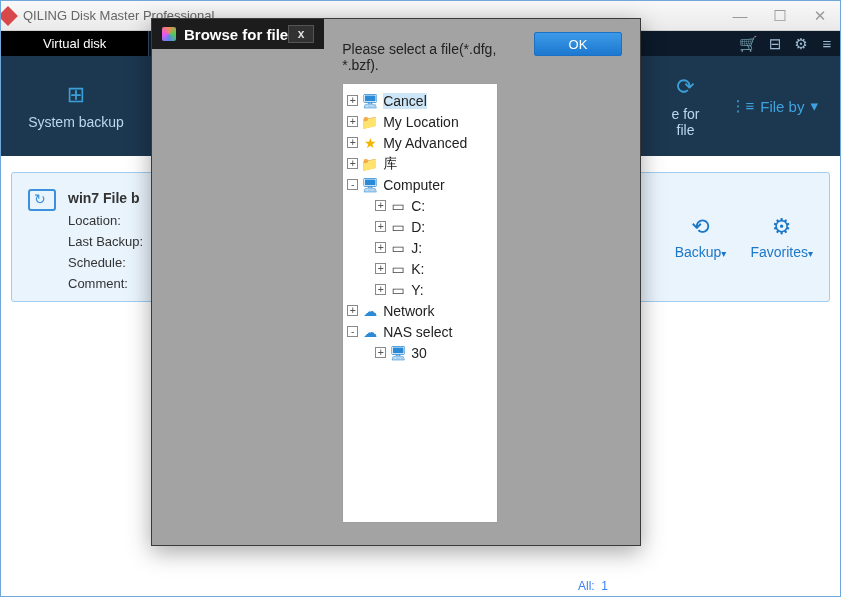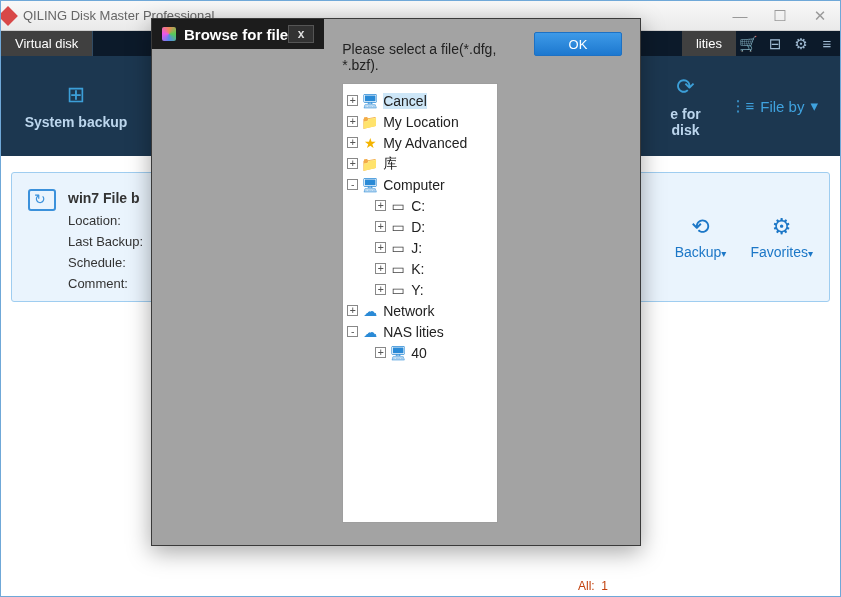--- a/index.html
+++ b/index.html
@@ -4,43 +4,43 @@
 <style>
 * { margin: 0; padding: 0; box-sizing: border-box; font-family: "Segoe UI", Arial, sans-serif; }
 body { width: 841px; height: 597px; background: #fff; position: relative; overflow: hidden; border: 1px solid #6fa8d8; }
 
 .titlebar { height: 30px; background: linear-gradient(#f8f8f8, #eaeaea); display: flex; align-items: center; padding: 0 0; font-size: 13px; color: #666; border-bottom: 1px solid #d0d0d0; }
 .titlebar .logo { width: 14px; height: 14px; background: #d84848; transform: rotate(45deg); margin-right: 8px; }
 .titlebar .spacer { flex: 1; }
 .titlebar .winbtn { width: 40px; text-align: center; color: #999; font-size: 15px; cursor: pointer; }
 
 .ribbon { height: 25px; background: #0c1a2a; display: flex; align-items: stretch; color: #fff; font-size: 13px; }
-.ribbon .tab { padding: 0 14px; display: flex; align-items: center; background: #404040; border-right: 1px solid #314b63; cursor: pointer; }
+.ribbon .tab { padding: 0 42px; display: flex; align-items: center; background: #000000; border-right: 1px solid #314b63; cursor: pointer; }
 .ribbon .rspacer { flex: 1; }
 .ribbon .ricon { width: 26px; display: flex; align-items: center; justify-content: center; font-size: 15px; color: #9fbad2; cursor: pointer; }
 
 .toolbar { height: 100px; background: #1c3750; display: flex; align-items: center; color: #bcd6ed; }
 .toolbtn { width: 150px; text-align: center; cursor: pointer; }
 .toolbtn .ticon { font-size: 22px; color: #3c9fd8; margin-bottom: 6px; }
-.toolbtn .tlabel { font-size: 14px; font-weight: bold; }
+.toolbtn .tlabel { font-size: 14px; }
 .toolbar .tspacer { flex: 1; }
 .sortwrap { color: #3fa2de; font-size: 15px; padding-right: 22px; display: flex; align-items: center; gap: 6px; cursor: pointer; }
 
 .content { position: absolute; left: 0; right: 0; top: 155px; bottom: 20px; background: #fff; padding: 16px 10px; }
 .card { border: 1px solid #9fcdf0; border-radius: 3px; background: #eaf4fd; display: flex; align-items: stretch; padding: 14px 16px; height: 130px; }
 .card .cardicon { width: 40px; display: flex; align-items: flex-start; padding-top: 2px; }
 .card .cardicon .fi { width: 28px; height: 22px; border: 2px solid #3b91db; border-radius: 3px; position: relative; }
 .card .cardicon .fi::after { content: "↻"; position: absolute; top: 0; left: 4px; color: #3b91db; font-size: 14px; }
 .card .cardbody { flex: 1; font-size: 13px; color: #333; line-height: 1.6; }
 .card .cardbody .ctitle { font-weight: bold; font-size: 14px; margin-bottom: 2px; }
 .card .actions { display: flex; gap: 24px; align-items: center; }
 .actbtn { text-align: center; color: #1c77c7; font-size: 14px; cursor: pointer; }
 .actbtn .aicon { font-size: 22px; margin-bottom: 4px; }
 
-.status { position: absolute; left: 0; right: 0; bottom: 0; height: 20px; font-size: 12px; color: #c2410c; display: flex; align-items: center; padding: 0 12px; }
+.status { position: absolute; left: 0; right: 0; bottom: 0; height: 20px; font-size: 12px; color: #3b82f6; display: flex; align-items: center; padding: 0 12px; }
 .status .sspacer { flex: 1; }
 
 
 .dialog { position: absolute; left: 150px; top: 17px; width: 490px; height: 528px; background: #a3a3a3; border: 1px solid #3a3a3a; box-shadow: 0 6px 22px rgba(0,0,0,0.35); display: flex; }
 .dlg-titlebar { height: 30px; background: #1c1c1c; color: #fff; display: flex; align-items: center; padding: 0 10px; font-size: 15px; font-weight: bold; }
 .dlg-titlebar .dlogo { width: 14px; height: 14px; margin-right: 8px; background: conic-gradient(#e85, #5c5, #58e, #e5e, #e85); border-radius: 2px; }
 .dlg-titlebar .dspacer { flex: 1; }
 .dlg-close { width: 26px; height: 18px; background: #323232; border: 1px solid #555; color: #ddd; text-align: center; line-height: 16px; font-size: 12px; cursor: pointer; }
 .dlg-body { flex: 1; padding: 22px 18px; display: flex; flex-direction: column; }
 .dlg-prompt { font-size: 14px; color: #222; margin-bottom: 10px; }
@@ -71,37 +71,36 @@
   <span>QILING Disk Master Professional</span>
   <div class="spacer"></div>
   <div class="winbtn">—</div>
   <div class="winbtn">☐</div>
   <div class="winbtn">✕</div>
 </div>
 
 <div class="ribbon">
   <div class="tab">Virtual disk</div>
   <div class="rspacer"></div>
-  <div class="tab" style="border-right:none">lities</div>
   <div class="ricon">🛒</div>
   <div class="ricon">⊟</div>
   <div class="ricon">⚙</div>
   <div class="ricon">≡</div>
 </div>
 
 <div class="toolbar">
   <div class="toolbtn">
     <div class="ticon">⊞</div>
     <div class="tlabel">System backup</div>
   </div>
   <div class="tspacer"></div>
   <div class="toolbtn" style="width:90px">
     <div class="ticon">⟳</div>
     <div class="tlabel">e for</div>
-    <div class="tlabel">disk</div>
+    <div class="tlabel">file</div>
   </div>
   <div class="sortwrap">
     <span>⋮≡</span>
     <span>File by</span>
     <span>▾</span>
   </div>
 </div>
 
 <div class="content">
   <div class="card">
@@ -208,28 +207,28 @@
           <span class="lbl">Y:</span>
         </div>
       <div class="tn">
         <span class="tog">+</span>
         <span class="icn ic-net">☁</span>
         <span class="lbl">Network</span>
       </div>
       <div class="tn">
         <span class="tog">-</span>
         <span class="icn ic-net">☁</span>
-        <span class="lbl">NAS lities</span>
+        <span class="lbl">NAS select</span>
       </div>
         <div class="tn">
           <span class="tw"></span>
           <span class="tw"></span>
           <span class="tog">+</span>
           <span class="icn ic-pc">🖥</span>
-          <span class="lbl">40</span>
+          <span class="lbl">30</span>
         </div>
 
     </div>
   </div>
   <div class="dlg-buttons">
     <button class="dlgbtn primary">OK</button>
   </div>
 </div>
 
 </body></html>

